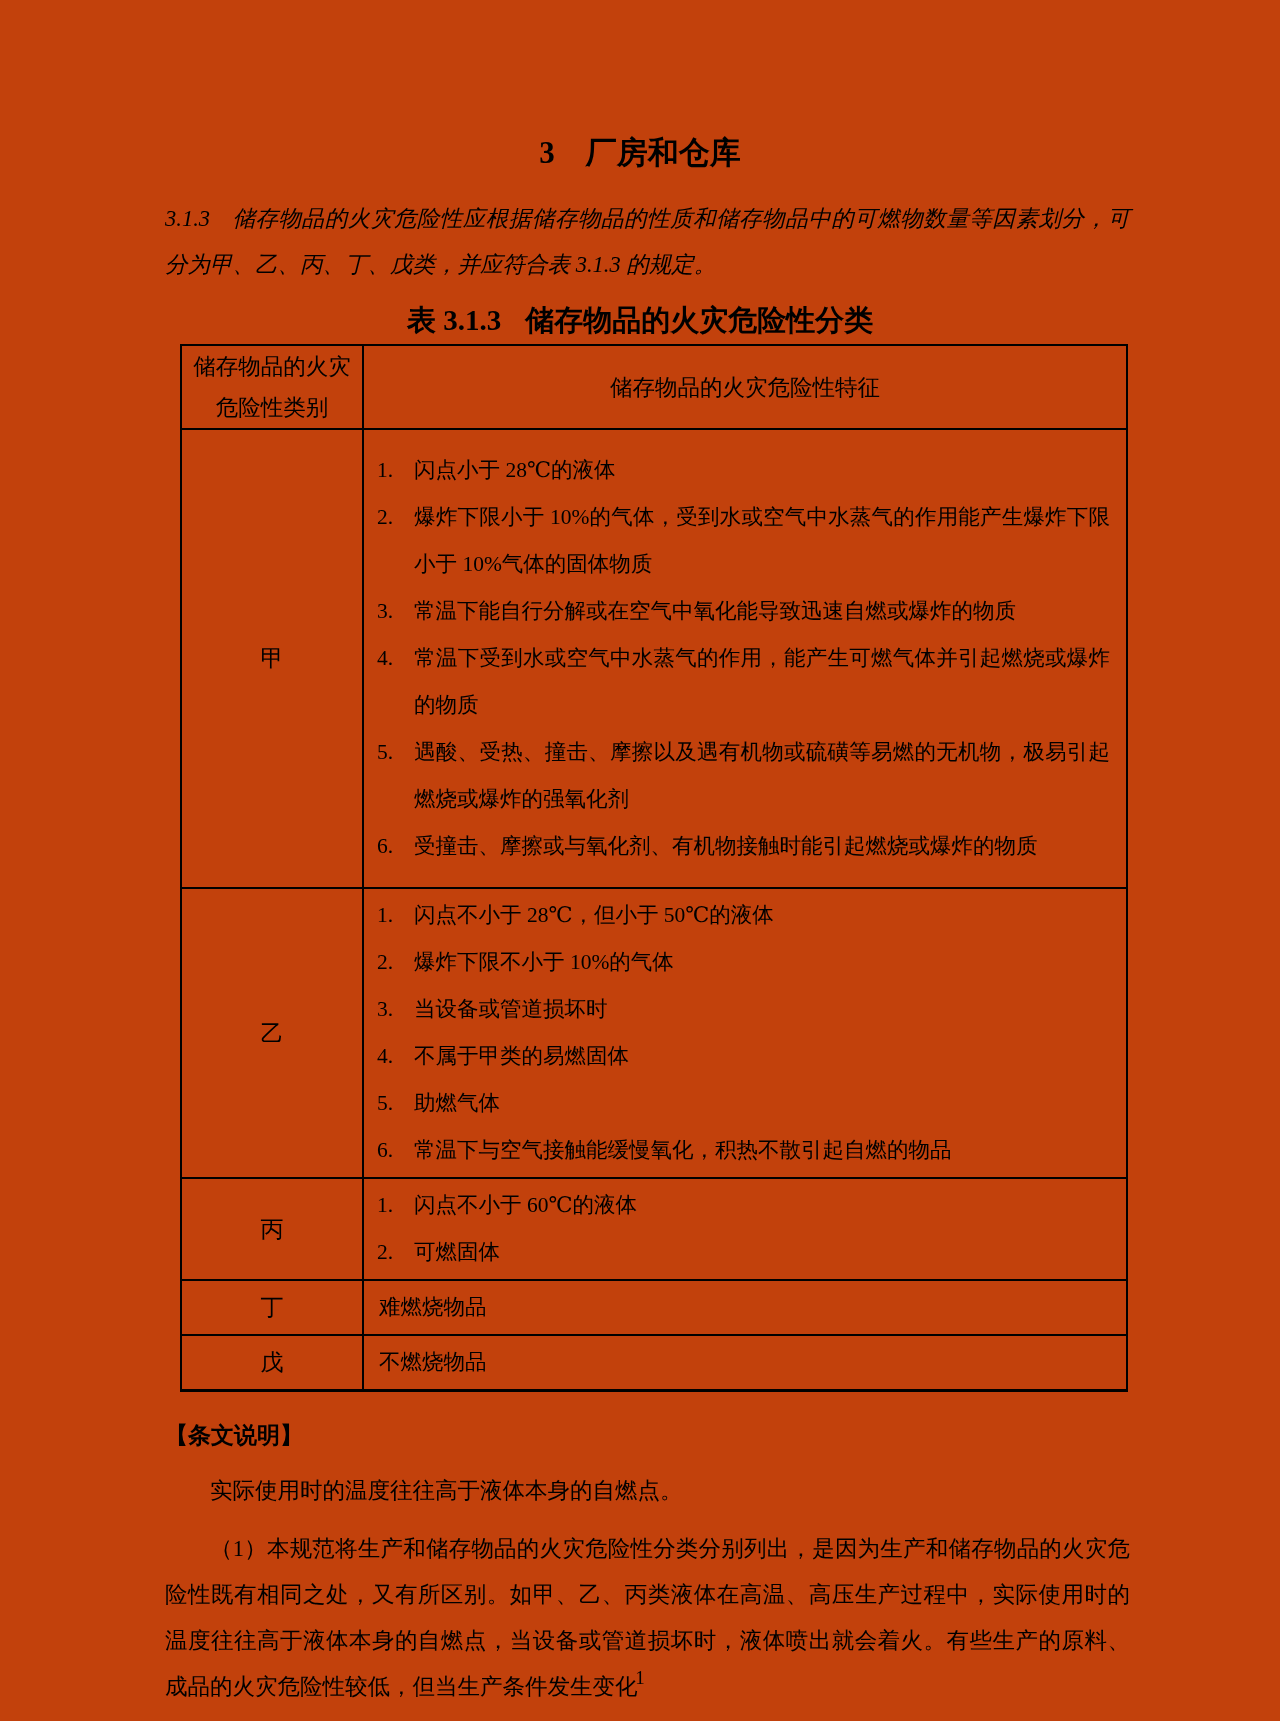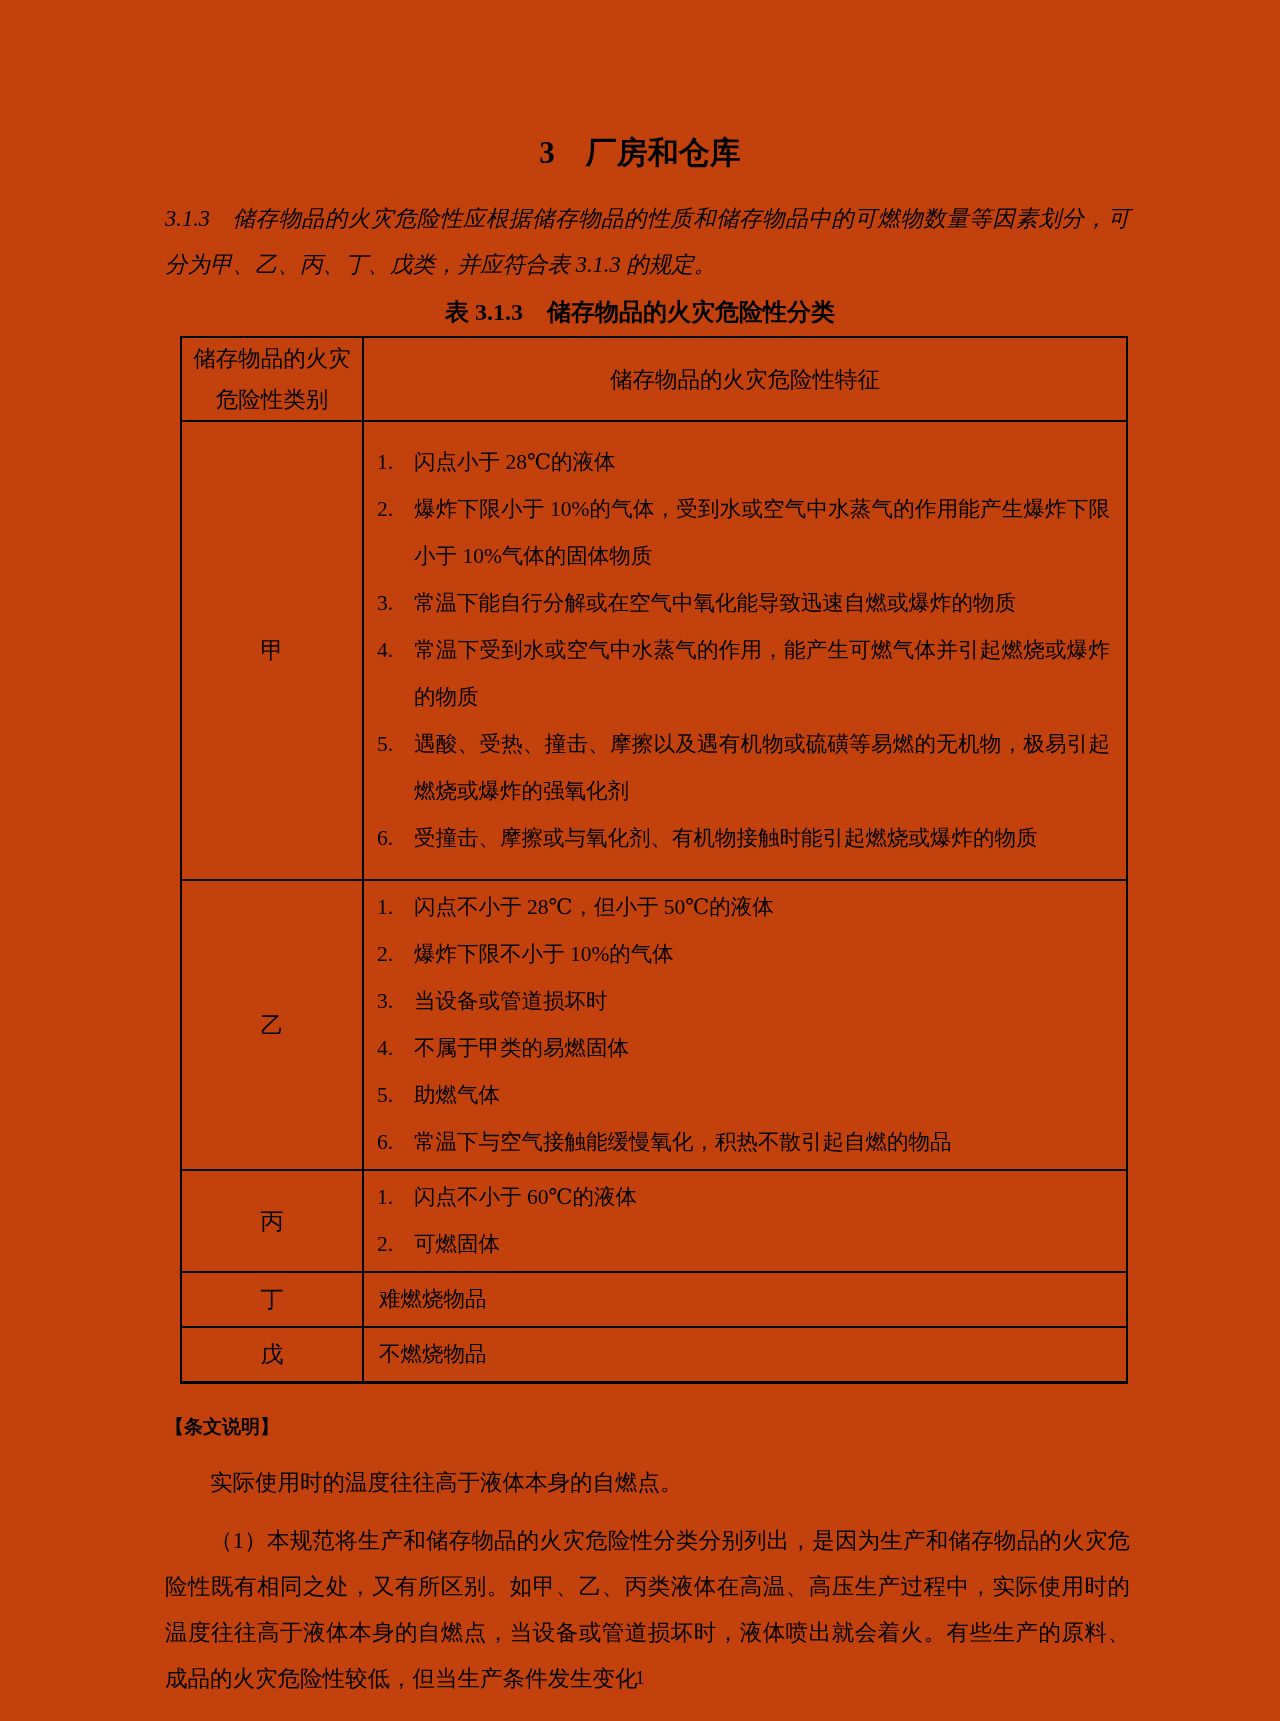--- a/index.html
+++ b/index.html
@@ -25,23 +25,23 @@
   }
   .clause {
     margin: 24px 150px 0 165px;
     font-size: 22.5px;
     line-height: 46px;
     text-align: justify;
     font-style: italic;
   }
   .clause-num { margin-right: 22px; }
   .tbl-caption {
-    margin-top: 8px;
+    margin-top: 16px;
     text-align: center;
-    font-size: 24px;
+    font-size: 29px;
     font-weight: bold;
     line-height: 32px;
   }
   .tbl-caption .lbl { margin-right: 24px; }
   table.cls {
     border-collapse: collapse;
     margin: 8px 0 0 180px;
     width: 948px;
     table-layout: fixed;
     border: 2px solid #000;
@@ -76,21 +76,21 @@
   }
   .item-num {
     display: inline-block;
     width: 37px;
     text-indent: 0;
   }
   .item-plain { padding-left: 2px; }
   .commentary-heading {
     margin: 26px 150px 0 165px;
     font-family: "Liberation Sans", "DejaVu Sans", sans-serif;
-    font-size: 19px;
+    font-size: 23px;
     font-weight: bold;
     line-height: 34px;
   }
   .commentary-para {
     margin: 12px 150px 0 165px;
     font-size: 22.5px;
     line-height: 46px;
     text-align: justify;
     text-indent: 2em;
   }

